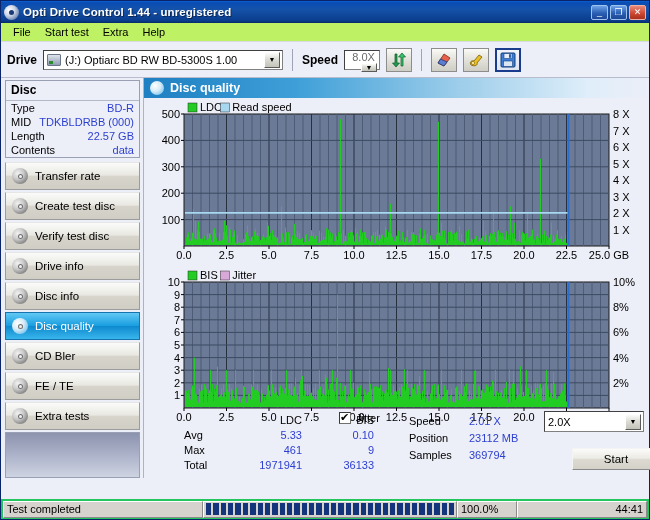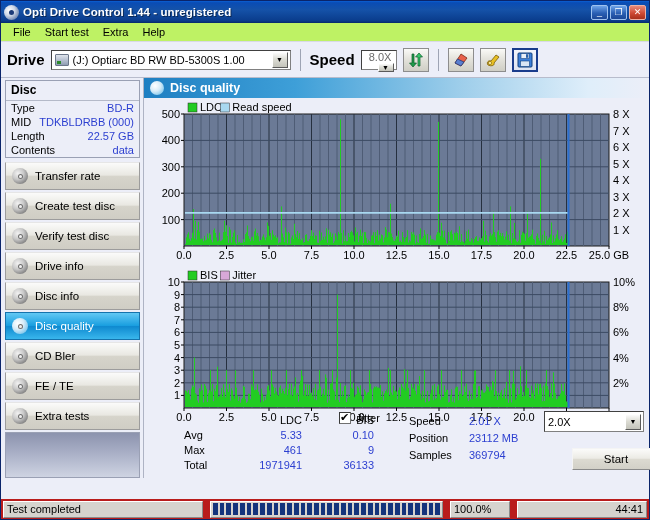--- a/index.html
+++ b/index.html
@@ -33,21 +33,21 @@
   .tb-btn.close { background:linear-gradient(to bottom,#e88a7a,#cf4a34 55%,#a8301c); border-color:#f0b0a2; }
 
   
   .menubar { height:19px; background:#bef264; display:flex; align-items:center;
              padding-left:6px; border-bottom:1px solid #d8dae6;}
   .menu-item { padding:2px 8px 3px 6px; color:#000; font-size:11px; }
 
   
   .toolbar { height:36px; background:#eceef8; display:flex; align-items:center;
              padding:0 6px; gap:6px; border-bottom:1px solid #b8bccc; }
-  .tlabel { font-weight:bold; font-size:15px; color:#000; }
+  .tlabel { font-weight:bold; font-size:12px; color:#000; }
   .combo { height:20px; background:#fff; border:1px solid #808080;
            border-top-color:#404040; border-left-color:#404040;
            display:flex; align-items:center; padding:0 0 0 3px; position:relative; }
   .combo .arrow { width:16px; height:16px; margin-left:auto; margin-right:2px;
       background:linear-gradient(to bottom,#fbfbfb,#dcdcd4 45%,#c3c3ba);
       border:1px solid #fff; border-right-color:#5a5a5a; border-bottom-color:#5a5a5a;
       display:flex; align-items:center; justify-content:center; font-size:7px; color:#000; }
   .drive-combo { width:240px; }
   .drive-icon { width:14px; height:12px; margin-right:4px; flex:0 0 auto; position:relative;
       background:linear-gradient(to bottom,#dfe4ec 0%,#b9c2d2 48%,#8f9cb2 100%);
@@ -120,21 +120,21 @@
   .rt .rk { color:#000; width:60px; }
   .rt .rv { color:#2c3fd0; width:72px; }
   .spd-combo { position:absolute; left:400px; top:1px; width:100px; height:21px; }
   .startbtn { position:absolute; left:428px; top:38px; width:88px; height:22px;
      background:linear-gradient(to bottom,#fbfbfa,#ecebe5 46%,#dcdad1 52%,#d2d0c7);
      border:1px solid #898989; border-top-color:#f4f4f4; border-left-color:#f4f4f4;
      display:flex; align-items:center; justify-content:center; font-size:11.5px; }
 
   
   .statusbar { position:absolute; left:0; bottom:0; width:648px; height:20px;
-     background:#b91c1c; display:flex; align-items:center; padding:0 2px; gap:7px; }
+     background:#22c55e; display:flex; align-items:center; padding:0 2px; gap:0; }
   .sb-cell { height:17px; background:#d6d3ce; border:1px solid #fff;
      border-right-color:#8a8a8a; border-bottom-color:#8a8a8a;
      display:flex; align-items:center; padding:0 3px; font-size:11px; }
   .sb-text { width:200px; }
   .sb-prog { flex:1 1 auto; padding:1px 2px; }
   .sb-pct { width:60px; }
   .sb-time { width:130px; justify-content:flex-end; }
   .bars { display:flex; gap:2px; height:100%; align-items:center; width:100%; }
   .bar { flex:1 1 auto; height:12px; background:#14347c; }
 </style>

